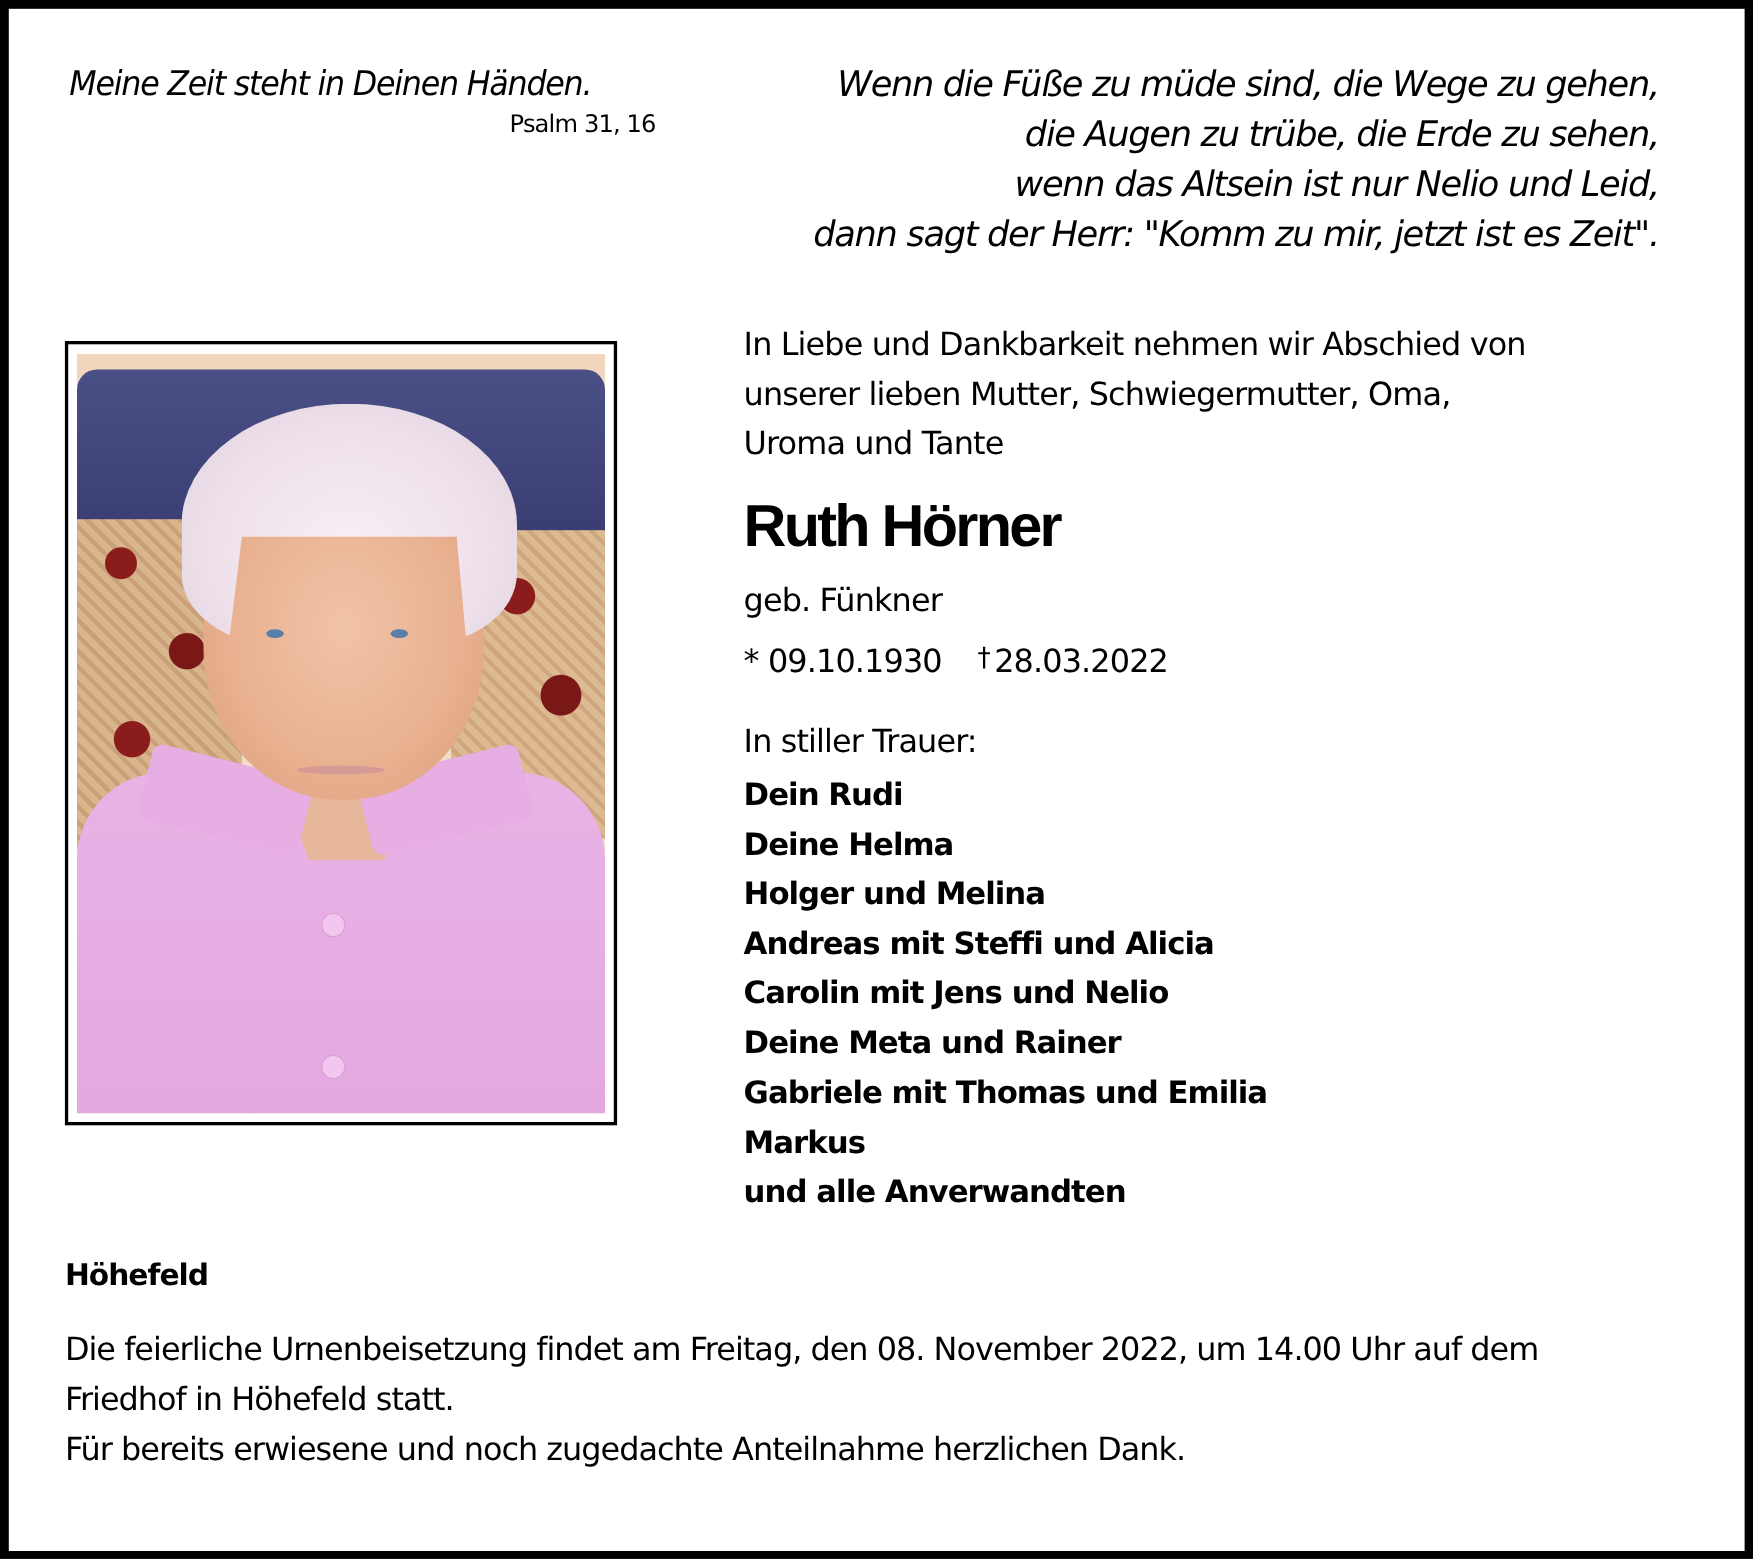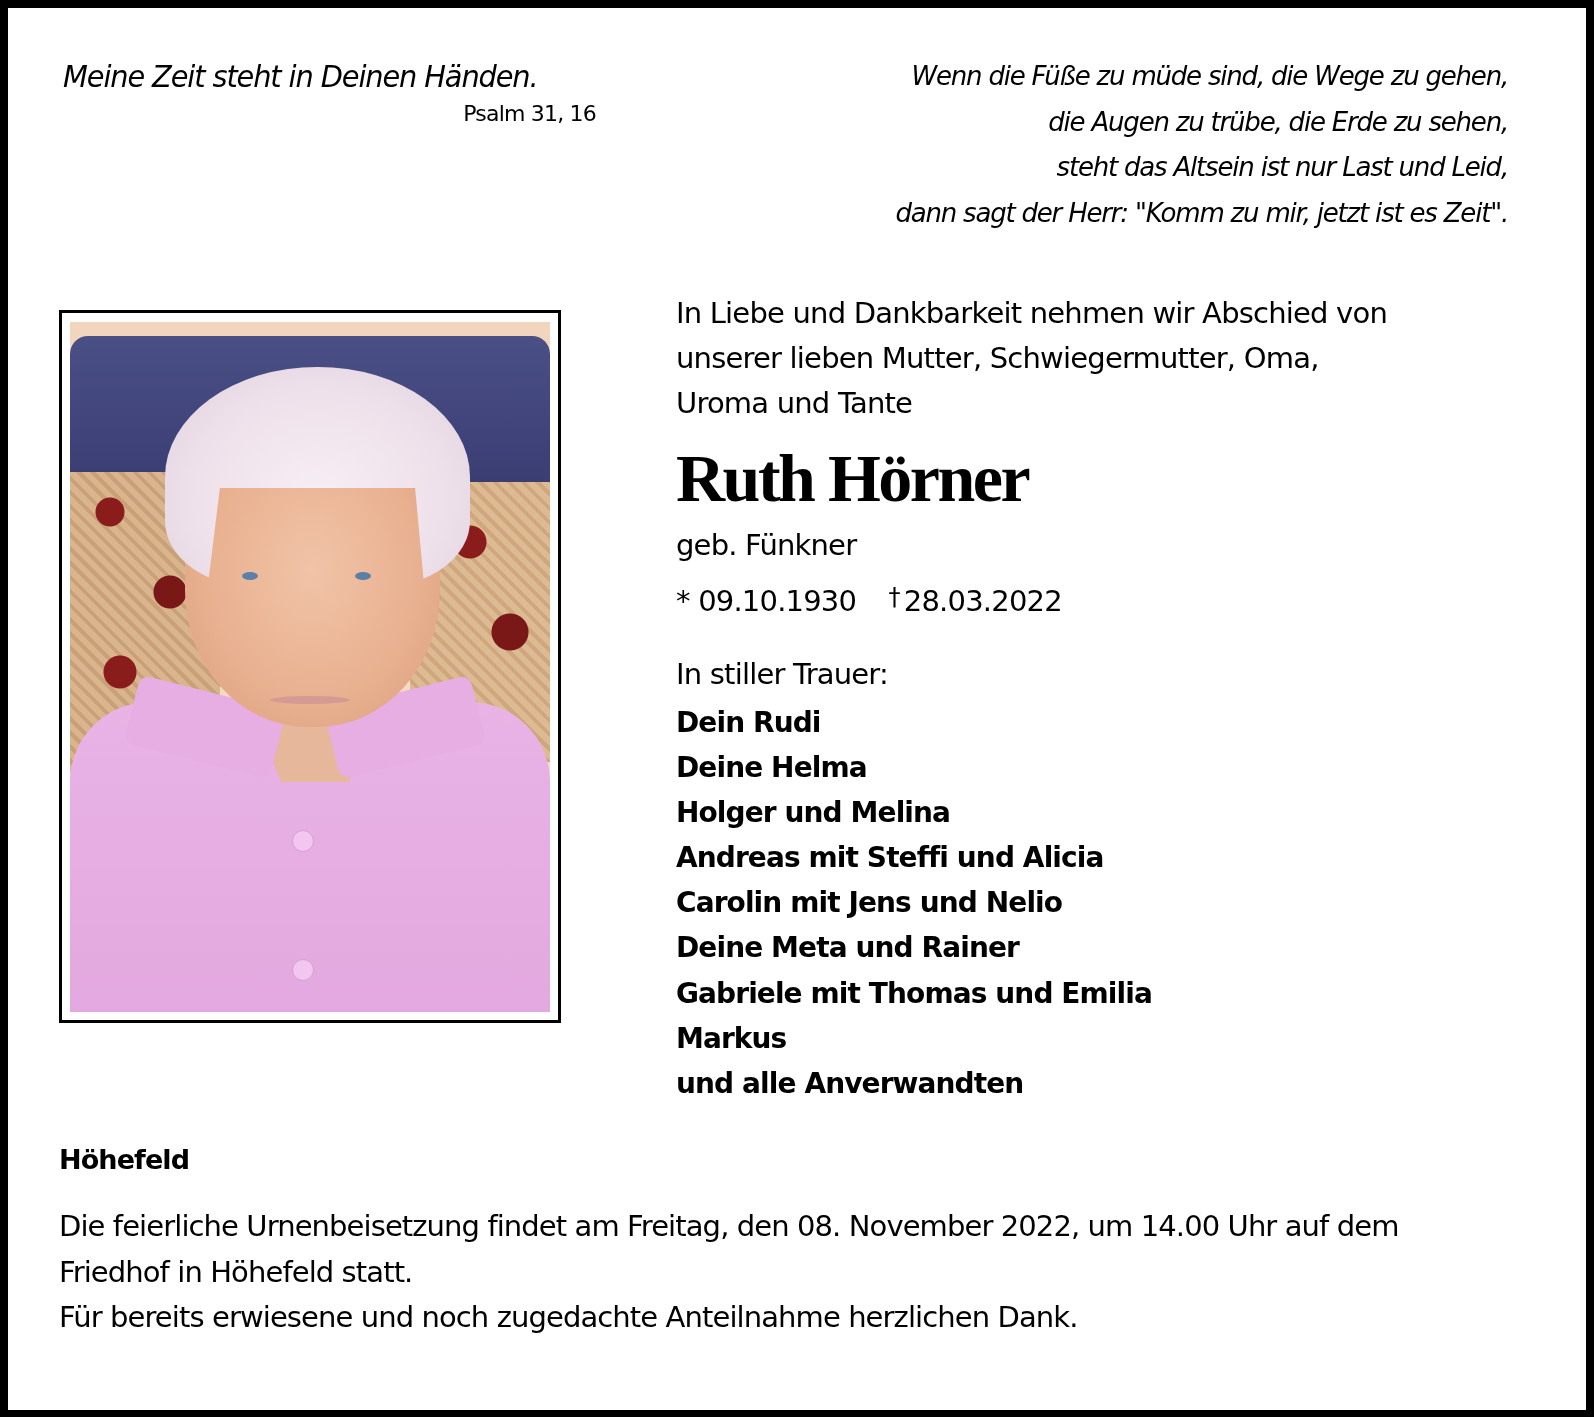--- a/index.html
+++ b/index.html
@@ -16,21 +16,21 @@
       letter-spacing: -1.2px; transform: scaleX(0.93); transform-origin: left top;
     }
     .quote-source {
       right: calc(1578px - 588px); top: 92px; font-size: 22px; line-height: 28px;
       font-family: "DejaVu Sans", sans-serif; letter-spacing: -0.8px;
       text-align: right;
     }
     .poem {
       right: 78px; top: 46px; text-align: right;
       font-family: "DejaVu Sans", sans-serif; font-style: italic;
-      font-size: 26px; line-height: 45.5px; letter-spacing: -1.2px;
+      font-size: 32px; line-height: 45.5px; letter-spacing: -1.2px;
     }
     .poem div { white-space: nowrap; }
     .photo-frame {
       left: 51px; top: 302px; width: 502px; height: 713px;
       border: 3px solid #000; background: #fff; padding: 9px 8px 8px 8px;
     }
     .photo {
       width: 100%; height: 100%; position: relative; overflow: hidden;
       background: #f3dcc4;
     }
@@ -88,22 +88,22 @@
     .photo .eye { position: absolute; width: 16px; height: 8px; background: #5a7fa8; border-radius: 50%; top: 250px; }
     .photo .eye.l { left: 172px; }
     .photo .eye.r { left: 285px; }
     .photo .mouth { position: absolute; left: 200px; top: 374px; width: 80px; height: 8px; background: #d59a93; border-radius: 50%; }
     .photo .button { position: absolute; left: 222px; width: 22px; height: 22px; border-radius: 50%; background: #f2c6ef; border: 1px solid #d79fd4; }
     .photo .button.b1 { top: 508px; }
     .photo .button.b2 { top: 637px; }
     .text-col { left: 668px; font-family: "DejaVu Sans", sans-serif; }
     .intro { top: 283px; font-size: 29px; line-height: 45px; letter-spacing: -0.8px; }
     .name {
-      top: 425px; font-size: 68px; line-height: 90px; font-weight: bold; letter-spacing: -2.5px;
-      font-family: Liberation Serif, serif;
+      top: 425px; font-size: 54px; line-height: 90px; font-weight: bold; letter-spacing: -2.5px;
+      font-family: Liberation Sans, sans-serif;
     }
     .maiden { top: 517px; font-size: 29px; line-height: 40px; letter-spacing: -0.8px; }
     .dates { top: 573px; font-size: 29px; line-height: 40px; letter-spacing: -0.8px; white-space: nowrap; }
     .dates .dagger { position: relative; top: -6px; font-size: 24px; margin-left: 24px; margin-right: 4px; }
     .mourning-label { top: 646px; font-size: 29px; line-height: 40px; letter-spacing: -0.8px; }
     .mourners { top: 692px; }
     .mourners div { font-size: 28px; line-height: 45.1px; font-weight: bold; letter-spacing: -0.9px; white-space: nowrap; }
     .place { left: 51px; top: 1132px; font-size: 27px; line-height: 40px; font-weight: bold; letter-spacing: -0.9px; font-family: "DejaVu Sans", sans-serif; }
     .funeral { left: 51px; top: 1196px; font-family: "DejaVu Sans", sans-serif; font-size: 29px; line-height: 45.5px; letter-spacing: -0.9px; }
     .funeral div { white-space: nowrap; }
@@ -112,21 +112,21 @@
 <body>
 
 <div class="sheet">
 
   <div class="abs quote-left">Meine Zeit steht in Deinen Händen.</div>
   <div class="abs quote-source">Psalm 31, 16</div>
 
   <div class="abs poem">
     <div>Wenn die Füße zu müde sind, die Wege zu gehen,</div>
     <div>die Augen zu trübe, die Erde zu sehen,</div>
-    <div>steht das Altsein ist nur Last und Leid,</div>
+    <div>wenn das Altsein ist nur Nelio und Leid,</div>
     <div>dann sagt der Herr: "Komm zu mir, jetzt ist es Zeit".</div>
   </div>
 
   <div class="abs photo-frame">
     <div class="photo" title="Portrait of an elderly woman with white hair wearing a pink cardigan, seated on a floral-patterned sofa">
       <div class="wall"></div>
       <div class="cushion"></div>
       <div class="sofa-l"></div>
       <div class="sofa-r"></div>
       <div class="body"></div>

